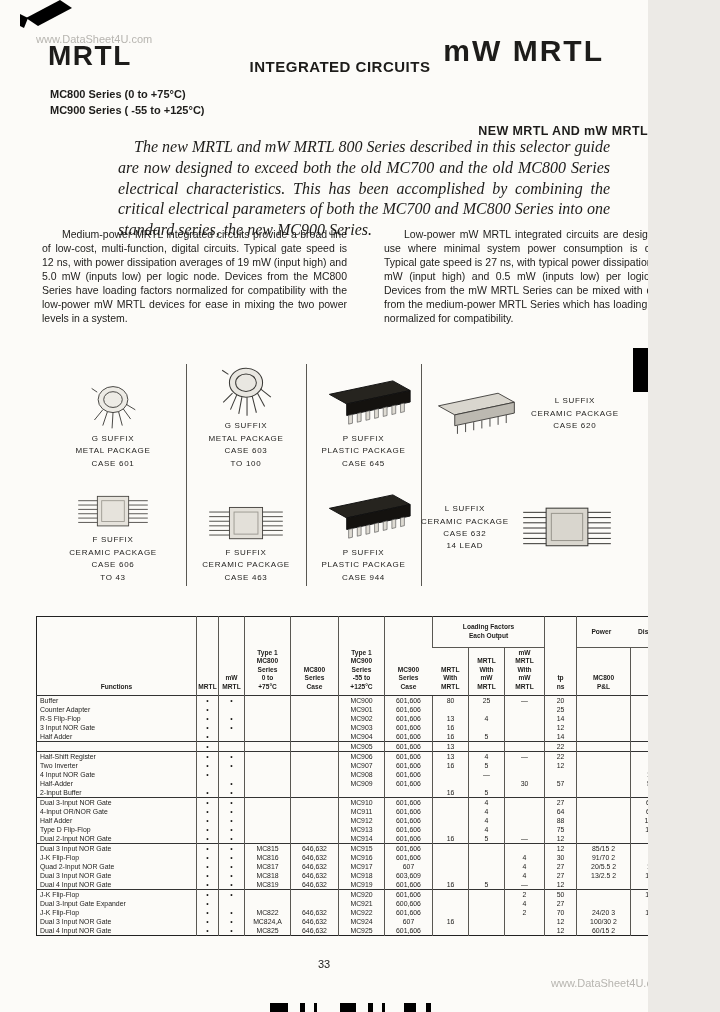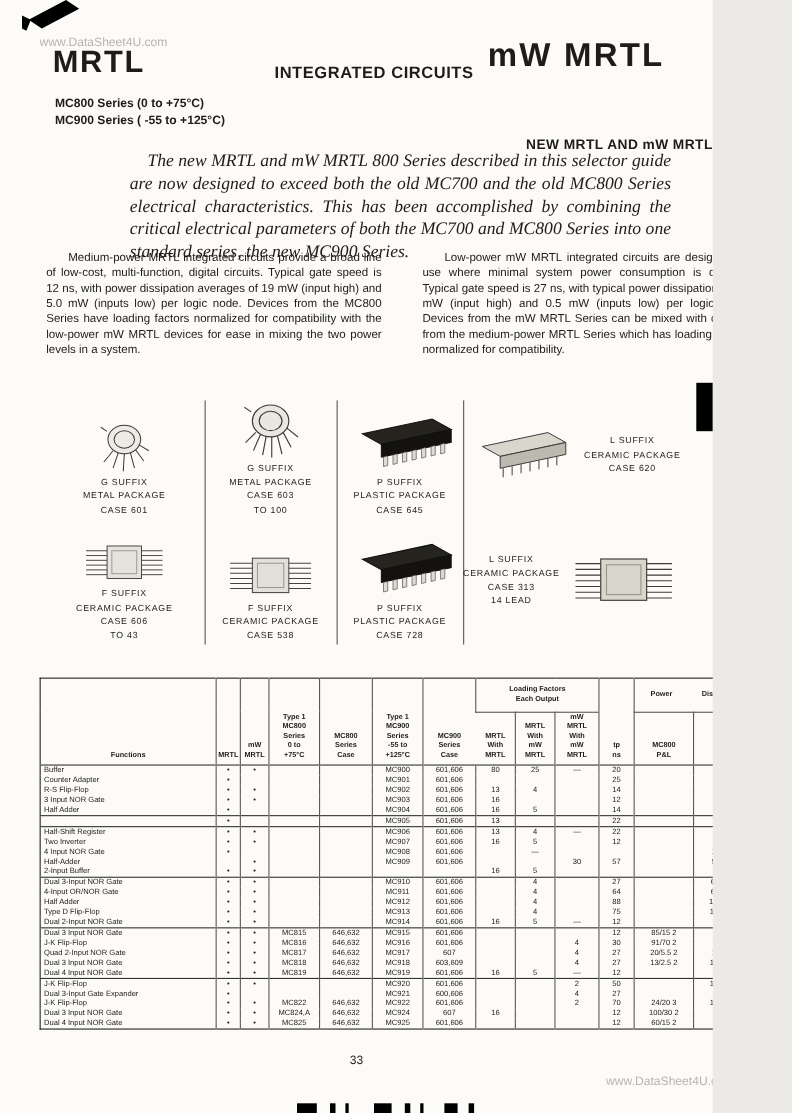--- a/index.html
+++ b/index.html
@@ -225,50 +225,50 @@
             <line x1="64" y1="27" x2="86" y2="27"></line>
           <line x1="6" y1="32" x2="28" y2="32"></line>
             <line x1="64" y1="32" x2="86" y2="32"></line>
           <line x1="6" y1="37" x2="28" y2="37"></line>
             <line x1="64" y1="37" x2="86" y2="37"></line>
         </g>
       </svg>
       <div class="pkg-label">
           <div>F SUFFIX</div>
           <div>CERAMIC PACKAGE</div>
-          <div>CASE 538</div>
+          <div>CASE 463</div>
         </div>
     </div>
 
     <div class="pkg-cell">
       <svg class="ill" width="100" height="60" viewBox="0 0 104 62">
         <polygon points="16,22 82,8 100,18 34,32" fill="#26241f" stroke="#111"></polygon>
         <polygon points="34,32 100,18 100,30 34,44" fill="#14120f" stroke="#111"></polygon>
         <g fill="#dedbd3" stroke="#444" stroke-width="0.6">
           <polygon points="36,44 40,43 40,52 36,53"></polygon>
           <polygon points="45,42 49,41 49,50 45,51"></polygon>
           <polygon points="54,40 58,39 58,48 54,49"></polygon>
           <polygon points="63,38 67,37 67,46 63,47"></polygon>
           <polygon points="72,36 76,35 76,44 72,45"></polygon>
           <polygon points="81,34 85,33 85,42 81,43"></polygon>
           <polygon points="90,32 94,31 94,40 90,41"></polygon>
         </g>
       </svg>
       <div class="pkg-label">
           <div>P SUFFIX</div>
           <div>PLASTIC PACKAGE</div>
-          <div>CASE 728</div>
+          <div>CASE 944</div>
         </div>
     </div>
 
     <div class="pkg-cell horiz">
       <div class="pkg-label">
           <div>L SUFFIX</div>
           <div>CERAMIC PACKAGE</div>
-          <div>CASE 313</div>
+          <div>CASE 632</div>
           <div>14 LEAD</div>
         </div>
       <svg class="ill" width="96" height="54" viewBox="0 0 92 50">
         <rect x="26" y="6" width="40" height="36" fill="#d9d6ce" stroke="#3c3b38"></rect>
         <rect x="31" y="11" width="30" height="26" fill="none" stroke="#9a978f"></rect>
         <g stroke="#3c3b38" stroke-width="1">
           <line x1="4" y1="10" x2="26" y2="10"></line>
             <line x1="66" y1="10" x2="88" y2="10"></line>
           <line x1="4" y1="15" x2="26" y2="15"></line>
             <line x1="66" y1="15" x2="88" y2="15"></line>

